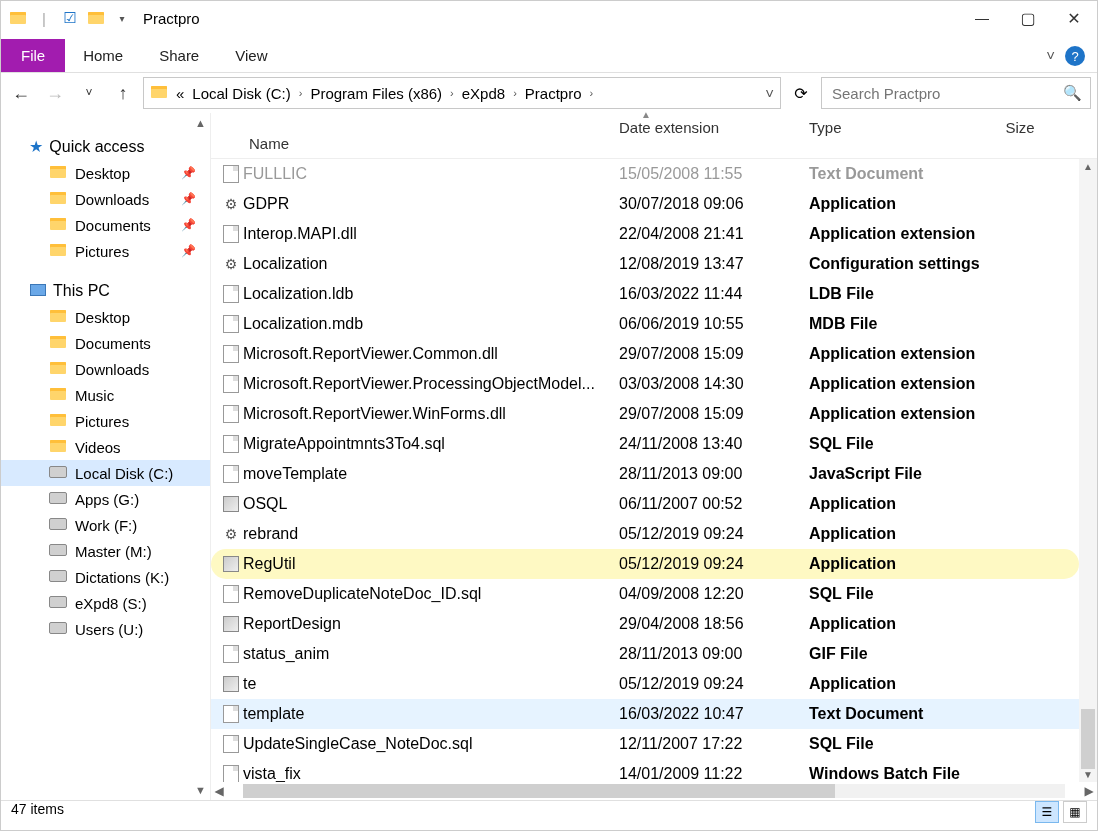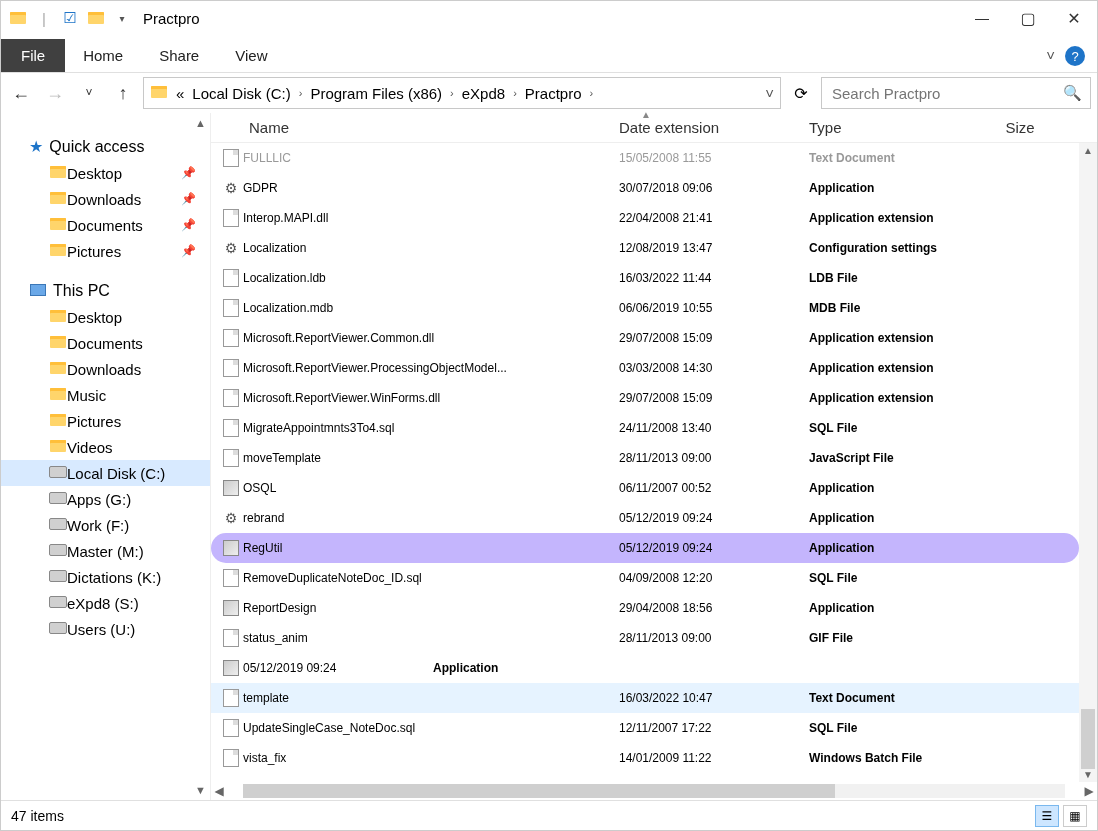--- a/index.html
+++ b/index.html
@@ -7,21 +7,21 @@
   .window { width:1098px; height:831px; display:flex; flex-direction:column; border:1px solid #ccc;}
   
   .titlebar { height:34px; display:flex; align-items:center; }
   .titlebar .left { display:flex; align-items:center; padding-left:8px; gap:8px;}
   .titlebar .title { font-size:15px; margin-left:4px;}
   .titlebar .spacer { flex:1; }
   .win-btn { width:46px; height:32px; display:flex; align-items:center; justify-content:center; font-size:14px; color:#333;}
   .qat-icon { width:18px; height:18px; display:flex; align-items:center; justify-content:center;}
   
   .ribbon { height:38px; border-bottom:1px solid #e0e0e0; display:flex; align-items:flex-end; }
-  .ribbon .file { background:#404040; color:#fff; padding:8px 20px; font-size:15px;}
+  .ribbon .file { background:#a21caf; color:#fff; padding:8px 20px; font-size:15px;}
   .ribbon .tab { padding:8px 18px; font-size:15px; color:#222;}
   .ribbon .rspacer { flex:1;}
   .ribbon .help { width:20px; height:20px; border-radius:50%; background:#1e74c8; color:#fff; font-size:13px; display:flex; align-items:center; justify-content:center; margin-right:12px; margin-bottom:6px;}
   .ribbon .chev { margin-right:10px; margin-bottom:8px; color:#555;}
   
   .nav { height:40px; display:flex; align-items:center; padding:4px 6px; gap:6px;}
   .nav-btn { width:28px; height:28px; display:flex; align-items:center; justify-content:center; color:#333; font-size:18px;}
   .nav-btn.disabled{ color:#bbb;}
   .addressbar { flex:1; height:32px; border:1px solid #c8c8c8; display:flex; align-items:center; padding:0 6px; gap:8px; font-size:15px;}
   .addressbar .crumb{ white-space:nowrap; }
@@ -30,52 +30,52 @@
   .refresh{ width:28px; height:28px; display:flex;align-items:center;justify-content:center; font-size:16px;}
   .searchbox{ width:270px; height:32px; border:1px solid #c8c8c8; display:flex; align-items:center; padding:0 8px; justify-content:space-between;}
   .searchbox input{ border:none; outline:none; font-size:15px; width:200px; color:#666;}
   
   .body { flex:1; display:flex; min-height:0;}
   .navpane { width:210px; border-right:1px solid #eee; overflow-y:auto; padding-top:20px; position:relative;}
   .navpane .scroll-up{position:absolute;top:4px;right:4px;color:#666;font-size:11px;}
   .navpane .scroll-down{position:absolute;bottom:4px;right:4px;color:#666;font-size:11px;}
   .np-section { margin-bottom:14px;}
   .np-head { display:flex; align-items:center; gap:6px; padding:4px 8px 4px 28px; font-size:16px;}
-  .np-item { display:flex; align-items:center; padding:4px 8px 4px 48px; font-size:15px; position:relative;}
+  .np-item { display:flex; align-items:center; gap:8px; padding:4px 8px 4px 48px; font-size:15px; position:relative;}
   .np-item .pin{ position:absolute; right:14px; color:#777; font-size:12px;}
   .np-item.selected{ background:#d8eaff;}
   .ico { width:18px; height:18px; display:inline-flex; align-items:center; justify-content:center; font-size:14px;}
   .folder-ico::before{content:"";display:inline-block;width:16px;height:12px;background:#ffd56b;border-radius:1px;box-shadow:inset 0 3px 0 #ffbf3a;}
   .drive-ico::before{content:"";display:inline-block;width:16px;height:10px;background:#d0d0d0;border:1px solid #888;border-radius:2px;}
   .pc-ico::before{content:"";display:inline-block;width:14px;height:10px;background:#6aa8e8;border:1px solid #3b77b7;}
   .qa-ico{color:#1e74c8;font-size:16px;}
   
   .filelist { flex:1; display:flex; flex-direction:column; min-width:0;}
   .cols { display:flex; border-bottom:1px solid #eee; padding:6px 0 6px 8px; font-size:15px; color:#333; position:relative;}
   .cols .sort-ind{position:absolute; left:430px; top:-4px; font-size:10px; color:#888;}
-  .c-name{ width:400px; padding-left:30px;}
+  .c-name{ width:400px; padding-left:30px;margin-top:16px;}
   .c-date{ width:190px;}
   .c-type{ width:190px;}
   .c-size{ width:60px; text-align:center; padding-right:18px;}
   .rows { flex:1; overflow:hidden; position:relative;}
-  .row { display:flex; align-items:center; height:30px; padding-left:8px; font-size:12px;}
+  .row { display:flex; align-items:center; height:30px; padding-left:8px; font-size:16px;}
   .row .ic{ width:24px; display:flex; justify-content:center;}
   .row .nm{ width:376px; white-space:nowrap; overflow:hidden; text-overflow:ellipsis;}
   .row .dt{ width:190px;}
   .row .tp{ width:190px;font-weight:bold;}
   .row.cut{ color:#999;}
   .row.cut .dt, .row.cut .tp{ color:#999;}
-  .row.hl{ background:#c4b5fd;border-radius:15px;}
+  .row.hl{ background:#fef9c3;border-radius:15px;}
   .row.sel{ background:#e6f3ff;}
   .file-ico{ width:16px;height:18px;border:1px solid #999;background:#fff;display:inline-block;position:relative;}
   .file-ico::after{content:"";position:absolute;top:0;right:0;width:5px;height:5px;background:#ddd;}
   .app-ico{width:16px;height:16px;display:inline-block;background:linear-gradient(135deg,#ccc,#eee);border:1px solid #888;}
   .gear-ico::before{content:"⚙";font-size:14px;color:#555;}
   
-  .status{ height:30px; border-top:1px solid #e0e0e0; display:flex; align-items:center; padding:0 10px; font-size:14px; justify-content:space-between;}
+  .status{ height:30px; border-top:1px solid #e0e0e0; display:flex; padding:0 10px; font-size:14px; justify-content:space-between;}
   .status .views{display:flex;gap:4px;}
   .status .viewbtn{width:24px;height:22px;border:1px solid #ccc;display:flex;align-items:center;justify-content:center;font-size:12px;}
   .status .viewbtn.active{background:#cde6ff;border-color:#7ab8ee;}
   
   .hscroll{height:18px;display:flex;align-items:center;}
   .hscroll .track{flex:1;height:14px;background:#f1f1f1;margin:0 16px;position:relative;}
   .hscroll .thumb{position:absolute;left:0;top:0;height:14px;width:72%;background:#cfcfcf;}
   .hscroll .arrow{width:16px;text-align:center;color:#666;font-size:12px;}
   
   .vscroll{width:18px;background:#f4f4f4;display:flex;flex-direction:column;align-items:center;justify-content:space-between;padding:2px 0;}
@@ -418,20 +418,21 @@
                 <span class="file-ico"></span>
               </span>
               <span class="nm">status_anim</span>
               <span class="dt">28/11/2013 09:00</span>
               <span class="tp">GIF File</span>
             </div>
             <div class="row">
               <span class="ic">
                 <span class="app-ico"></span>
               </span>
+              <span class="nm">te</span>
               <span class="dt">05/12/2019 09:24</span>
               <span class="tp">Application</span>
             </div>
             <div class="row sel">
               <span class="ic">
                 <span class="file-ico"></span>
               </span>
               <span class="nm">template</span>
               <span class="dt">16/03/2022 10:47</span>
               <span class="tp">Text Document</span>

